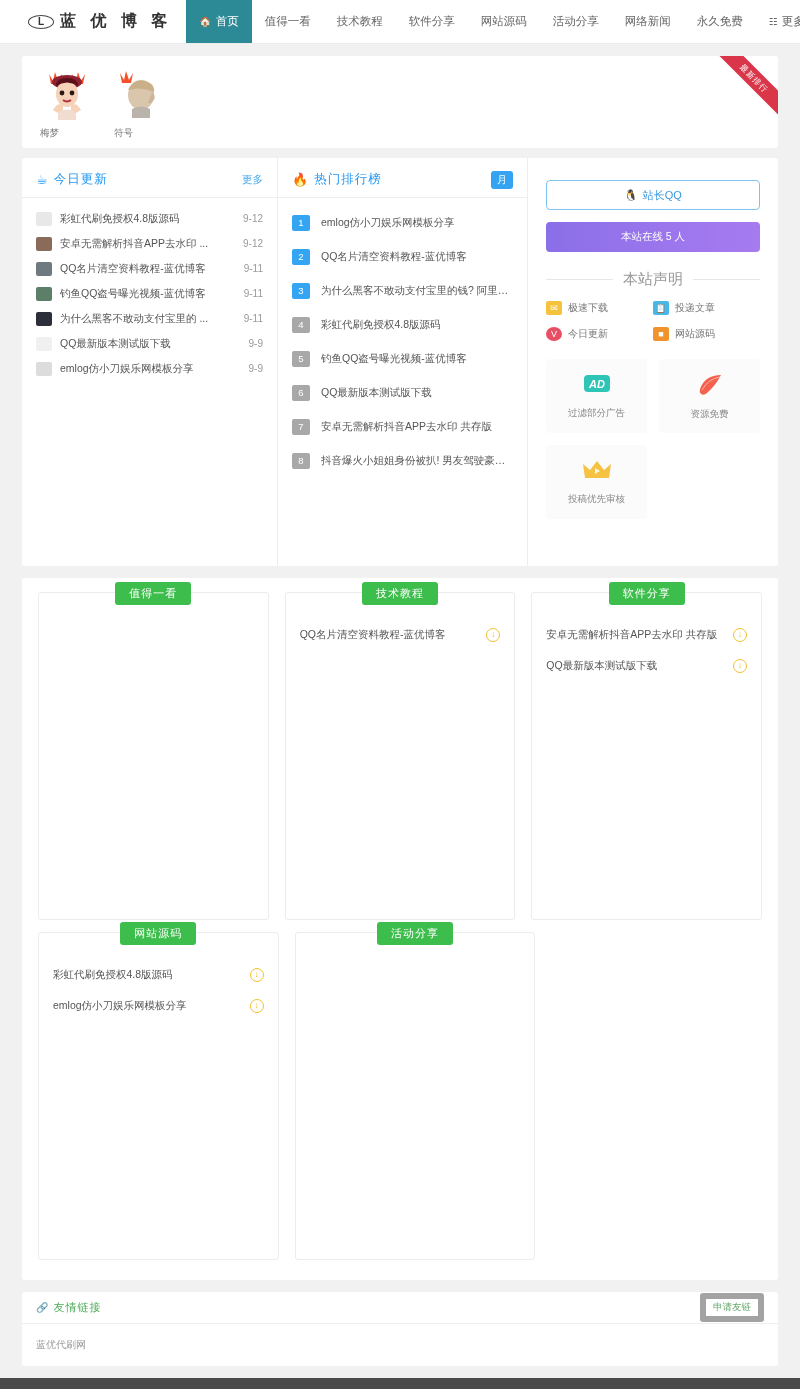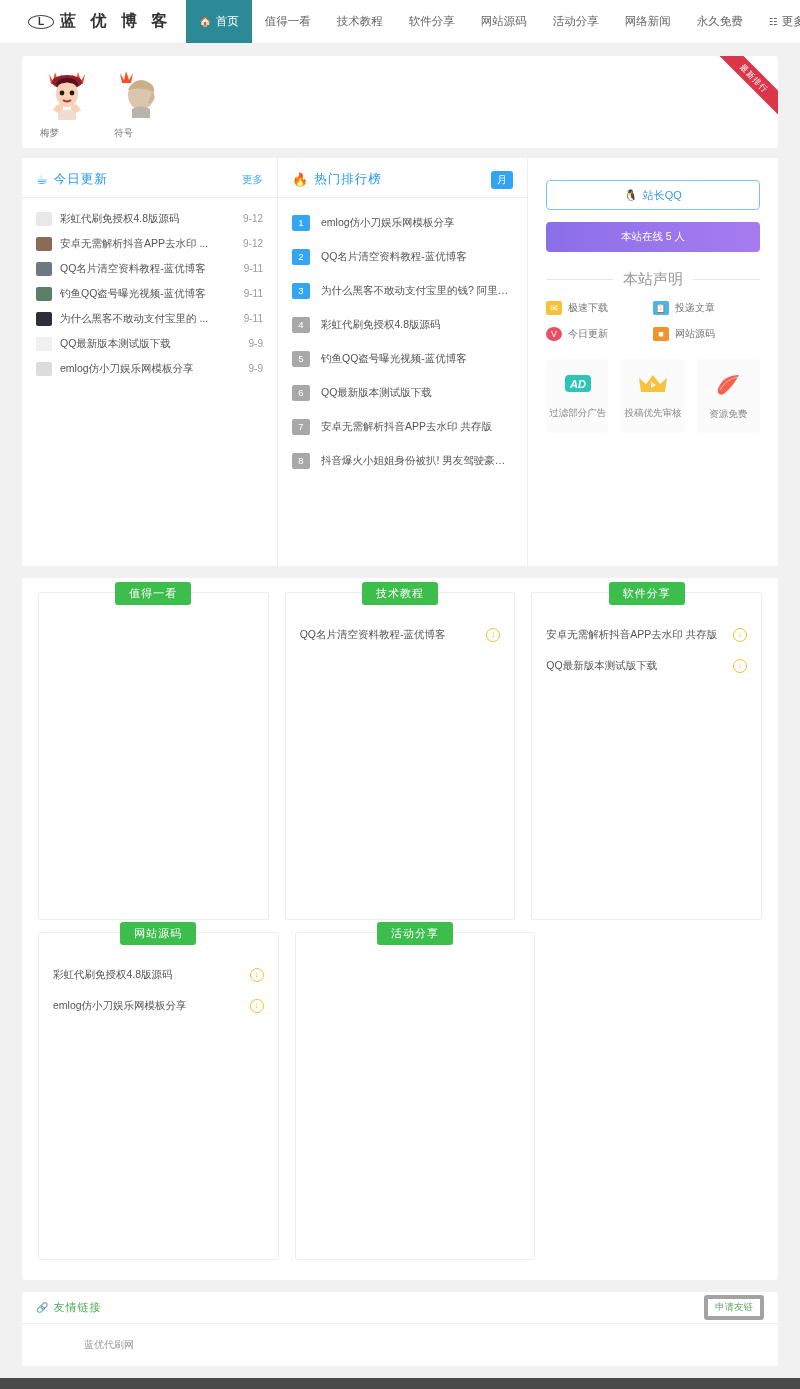--- a/index.html
+++ b/index.html
@@ -232,21 +232,21 @@
   .decl { display: flex; align-items: center; font-size: 10px; color: #777; }
   .decl .dic {
     width: 16px; height: 14px; margin-right: 6px;
     border-radius: 2px; flex: none;
     display: flex; align-items: center; justify-content: center;
     font-size: 9px; color: #fff;
   }
   .feat {
     margin-top: 18px;
     display: grid;
-    grid-template-columns: 1fr 1fr 1fr;
+    grid-template-columns: 1fr 1fr;
     gap: 12px;
   }
   .fcard {
     background: #fbfbfb;
     border-radius: 4px;
     height: 74px;
     display: flex; flex-direction: column;
     align-items: center; justify-content: center;
     cursor: pointer;
   }
@@ -316,26 +316,26 @@
     height: 32px;
     padding: 0 14px;
     border-bottom: 1px solid #eee;
   }
   .linkhead .lt { font-size: 11px; color: #4bad55; letter-spacing: 1px; }
   .linkhead .lic { color: #4bad55; margin-right: 5px; font-size: 10px; }
   .applybtn {
     margin-left: auto;
     font-size: 9.5px;
     color: #6aaa6f;
-    border: 4px solid #a3a3a3;
+    border: 6px solid #a3a3a3;
     border-radius: 3px;
     padding: 2px 7px;
     cursor: pointer;
   }
-  .linkbody { padding: 10px 14px 14px; margin-left: 48px; }
+  .linkbody { padding: 10px 14px 14px; }
   .linkitem { font-size: 10px; color: #9a9a9a; cursor: pointer; }
 
   
   .footer {
     margin-top: 12px;
     background: #4a4a4a;
     color: #9d9d9d;
     font-size: 8.5px;
     text-align: center;
     padding: 11px 10px;
@@ -535,36 +535,36 @@
             <span class="fic">
               <svg width="30" height="22" viewBox="0 0 30 22">
                 <rect x="2" y="2" width="26" height="17" rx="4" fill="#2ec4b6"></rect>
                 <text x="15" y="15" font-size="11" font-style="italic" font-weight="bold" fill="#fff" text-anchor="middle" font-family="Liberation Sans, sans-serif">AD</text>
               </svg>
             </span>
             <span class="flabel">过滤部分广告</span>
           </div>
           <div class="fcard">
             <span class="fic">
+              <svg width="28" height="24" viewBox="0 0 28 24">
+                <path d="M25 3 q-16 0 -21 14 q-1 3 1 5 q3 2 6 -1 q9 -8 14 -18 Z" fill="#f4624f"></path>
+                <path d="M24 5 q-12 2 -18 13" stroke="#fff" stroke-width="1" fill="none" opacity=".5"></path>
+              </svg>
+            </span>
+            <span class="flabel">资源免费</span>
+          </div>
+          <div class="fcard">
+            <span class="fic">
               <svg width="30" height="22" viewBox="0 0 30 22">
                 <path d="M3 19 L1 5 L8 11 L15 2 L22 11 L29 5 L27 19 Z" fill="#f5c242"></path>
                 <path d="M13 9 L18 12 L13 15 Z" fill="#fff" opacity=".85"></path>
               </svg>
             </span>
             <span class="flabel">投稿优先审核</span>
           </div>
-          <div class="fcard">
-            <span class="fic">
-              <svg width="28" height="24" viewBox="0 0 28 24">
-                <path d="M25 3 q-16 0 -21 14 q-1 3 1 5 q3 2 6 -1 q9 -8 14 -18 Z" fill="#f4624f"></path>
-                <path d="M24 5 q-12 2 -18 13" stroke="#fff" stroke-width="1" fill="none" opacity=".5"></path>
-              </svg>
-            </span>
-            <span class="flabel">资源免费</span>
-          </div>
         </div>
       </div>
     </div>
   </div>
 
   <div class="catwrap">
     <div class="catrow">
 
       <div class="catbox">
         <div class="cattag">值得一看</div>

